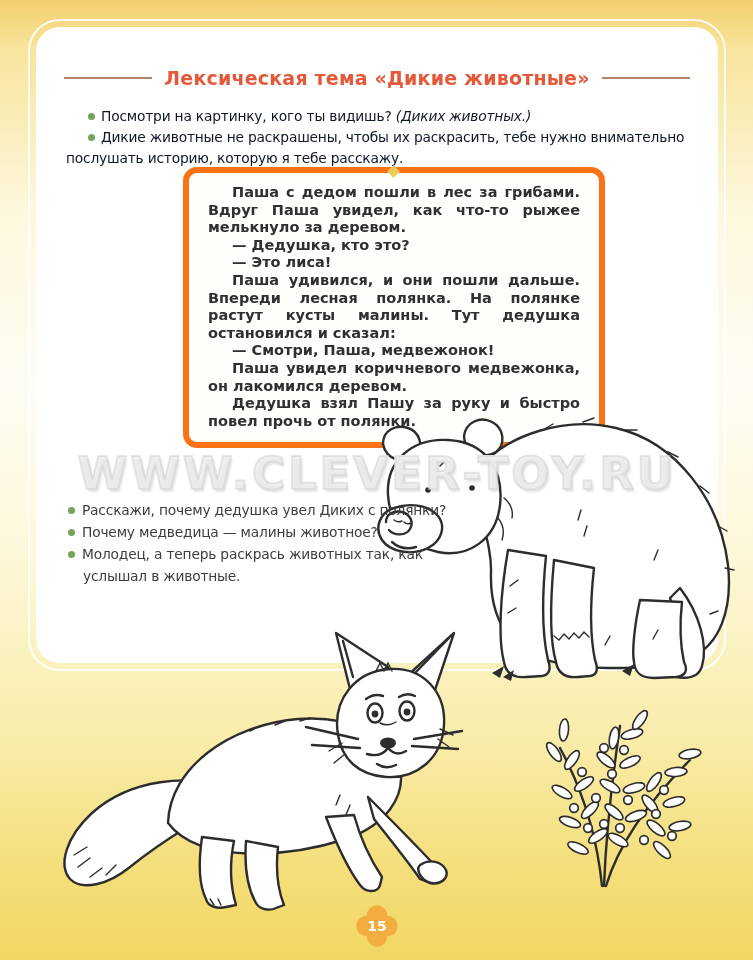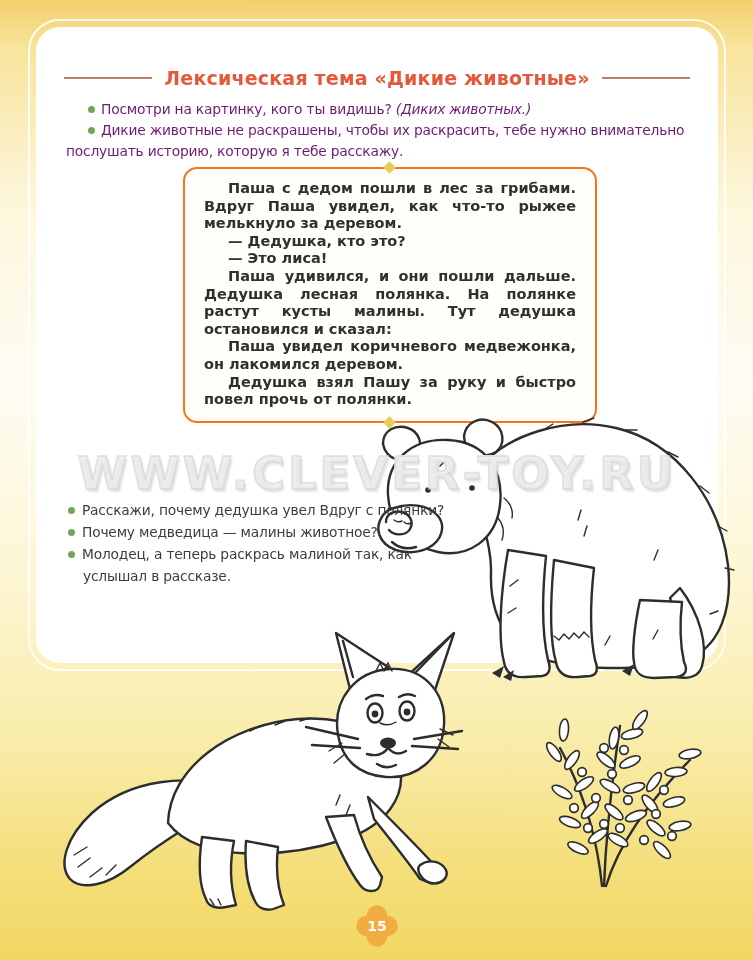--- a/index.html
+++ b/index.html
@@ -16,30 +16,30 @@
     content:"";position:absolute;inset:-8px;border:2px solid rgba(255,255,255,.85);
     border-radius:32px;pointer-events:none;
   }
   
   .hdr{position:absolute;top:40px;left:28px;right:28px;display:flex;align-items:center;gap:12px;}
   .hdr .rule{flex:1;height:2px;background:#b5826a;}
   .hdr .ttl{
     color:#e5593a;font-weight:bold;font-size:19px;letter-spacing:.2px;white-space:nowrap;
   }
   
-  .intro{position:absolute;top:72px;left:30px;right:8px;font-size:13.8px;line-height:21px;
-    color:#701a75;letter-spacing:-0.2px;}
+  .intro{position:absolute;top:79px;left:30px;right:8px;font-size:13.8px;line-height:21px;
+    color:#0f172a;letter-spacing:-0.2px;}
   .intro p{margin:0;text-indent:22px;}
   .dot{display:inline-block;width:7px;height:7px;border-radius:50%;background:#74a45a;
     margin-right:6px;vertical-align:1px;}
   .ital{font-style:italic;}
   
   .story{
     position:absolute;left:147px;top:140px;width:372px;
-    background:#fffefa;border:2px solid #f97316;border-radius:14px;
+    background:#fffefa;border:6px solid #f97316;border-radius:14px;
     padding:11px 19px 12px 19px;
     font-size:14.5px;line-height:17.6px;font-weight:bold;color:#303030;
     text-align:justify;
   }
   .story p{margin:0;text-indent:24px;}
   .gem{position:absolute;left:50%;width:9px;height:9px;margin-left:-5px;background:#ecca58;
     transform:rotate(45deg);}
   .gem.t{top:-6px;} .gem.b{bottom:-6px;}
   
   .wm{
@@ -83,21 +83,22 @@
     <p><span class="dot"></span><span>Посмотри на картинку, кого ты видишь? </span><span class="ital">(Диких животных.)</span></p>
     <p><span class="dot"></span><span>Дикие животные не раскрашены, чтобы их раскрасить, тебе нужно внимательно послушать историю, которую я тебе расскажу.</span></p>
   </div>
 
   <div class="story">
     <div class="gem t"></div>
     <div class="gem b"></div>
     <p>Паша с дедом пошли в лес за грибами. Вдруг Паша увидел, как что-то рыжее мелькнуло за деревом.</p>
     <p>— Дедушка, кто это?</p>
     <p>— Это лиса!</p>
-    <p>Паша удивился, и они пошли дальше. Дедушка лесная полянка. На полянке растут кусты малины. Тут дедушка остановился и сказал:</p>
+    <p>Паша удивился, и они пошли дальше. Впереди лесная полянка. На полянке растут кусты малины. Тут дедушка остановился и сказал:</p>
+    <p>— Смотри, Паша, медвежонок!</p>
     <p>Паша увидел коричневого медвежонка, он лакомился деревом.</p>
     <p>Дедушка взял Пашу за руку и быстро повел прочь от полянки.</p>
   </div>
 
   <svg id="bear" class="art" width="392" height="290" viewBox="0 0 392 290">
     <path class="fl" d="M120,70 C148,34 208,16 258,28 C318,42 362,100 370,165 C375,212 360,244 336,256 C300,272 200,274 166,250 C140,232 132,204 133,172 C134,136 112,100 120,70 Z"></path>
     <path class="fl" d="M322,188 C342,214 350,246 344,266 C341,277 330,279 318,277 L314,270 C324,250 320,220 312,198 Z"></path>
     <path class="fl" d="M282,200 C276,228 274,252 276,262 C277,274 284,278 296,278 L318,277 C328,276 330,270 326,262 C322,244 322,220 324,202 Z"></path>
     <path class="fl" d="M196,160 C192,204 192,242 198,262 C200,274 208,278 220,277 L232,276 C240,275 240,268 237,260 C232,236 232,204 236,168 Z"></path>
     <path class="fl" d="M150,150 C142,196 140,240 146,262 C148,274 156,278 168,277 L184,276 C192,275 193,268 190,260 C184,234 184,196 188,156 Z"></path>
@@ -195,23 +196,23 @@
         <circle cx="170" cy="148" r="4.3"></circle>
       <circle cx="142" cy="152" r="4.3"></circle>
         <circle cx="86" cy="140" r="4.3"></circle>
     </g>
   </svg>
 
   <div class="wm">WWW.CLEVER-TOY.RU</div>
 
   <div class="qs">
     <ul>
-      <li><span class="dot"></span><span>Расскажи, почему дедушка увел Вдруг с полянки?</span></li>
+      <li><span class="dot"></span><span>Расскажи, почему дедушка увел Диких с полянки?</span></li>
       <li><span class="dot"></span><span>Почему медведица — малины животное?</span></li>
-      <li><span class="dot"></span><span>Молодец, а теперь раскрась малиной так, как услышал в рассказе.</span></li>
+      <li><span class="dot"></span><span>Молодец, а теперь раскрась животных так, как услышал в животные.</span></li>
     </ul>
   </div>
 
 </div>
 
 <svg class="badge" viewBox="0 0 42 42">
   <g fill="#f2ac40">
     <circle cx="21" cy="10.5" r="10.2"></circle>
     <circle cx="10.5" cy="21" r="10.2"></circle>
     <circle cx="31.5" cy="21" r="10.2"></circle>

